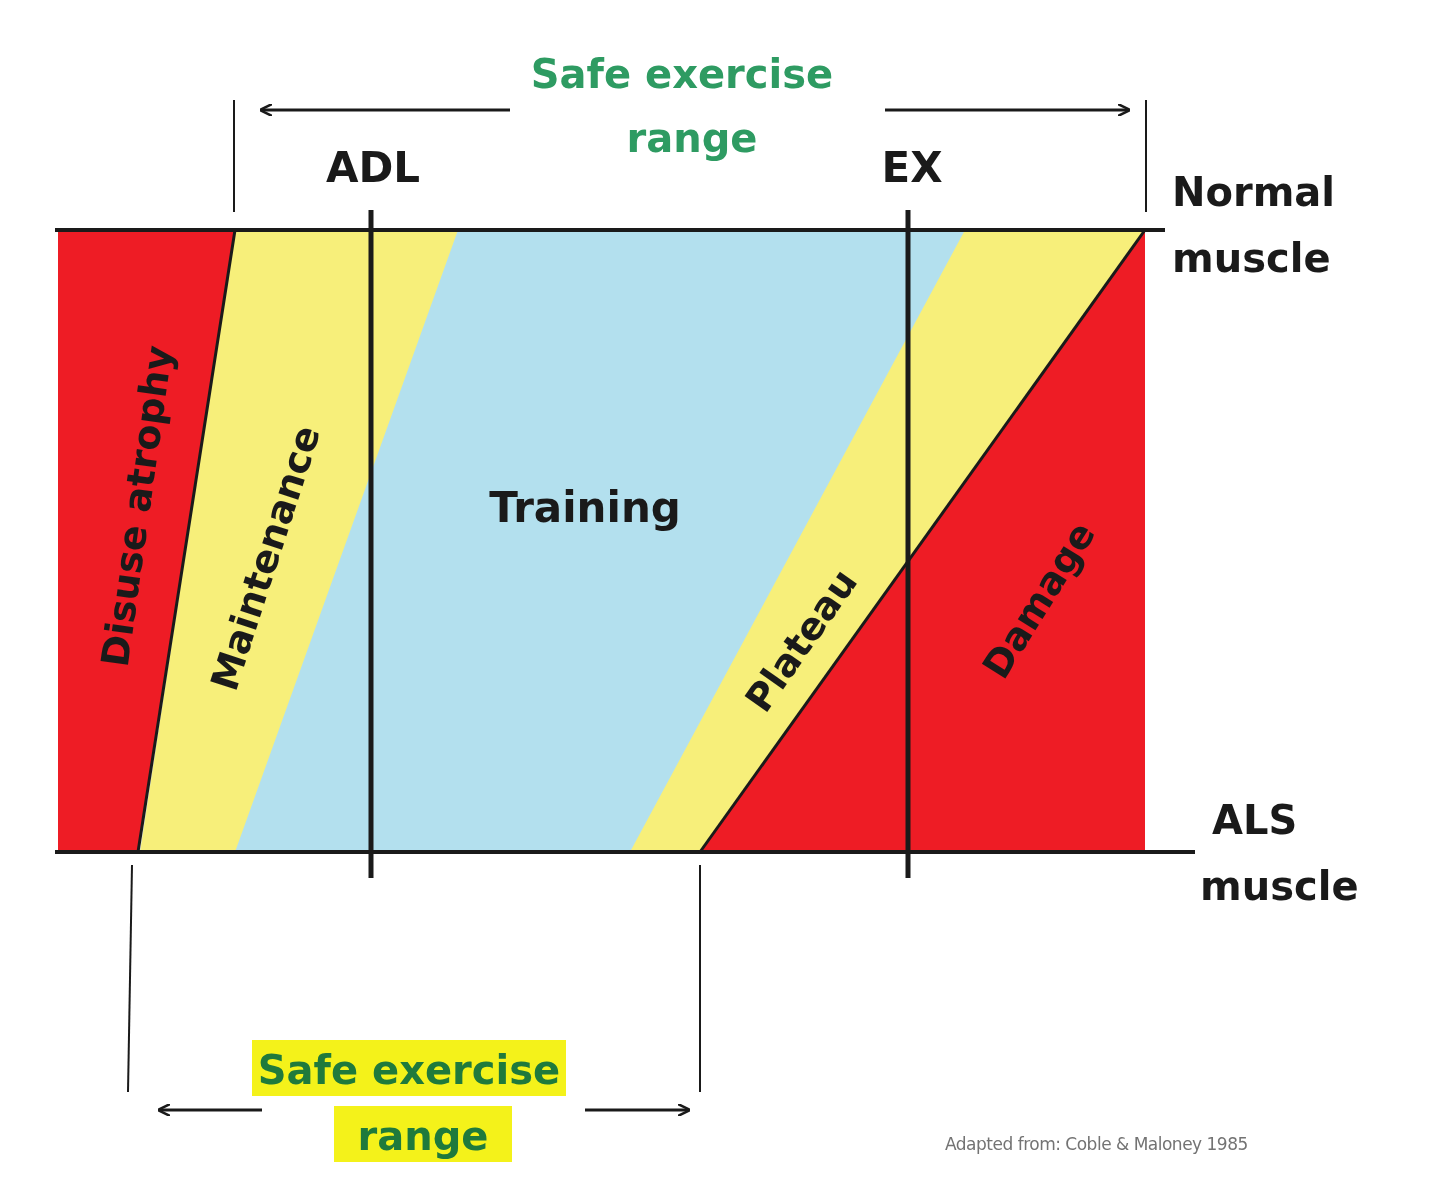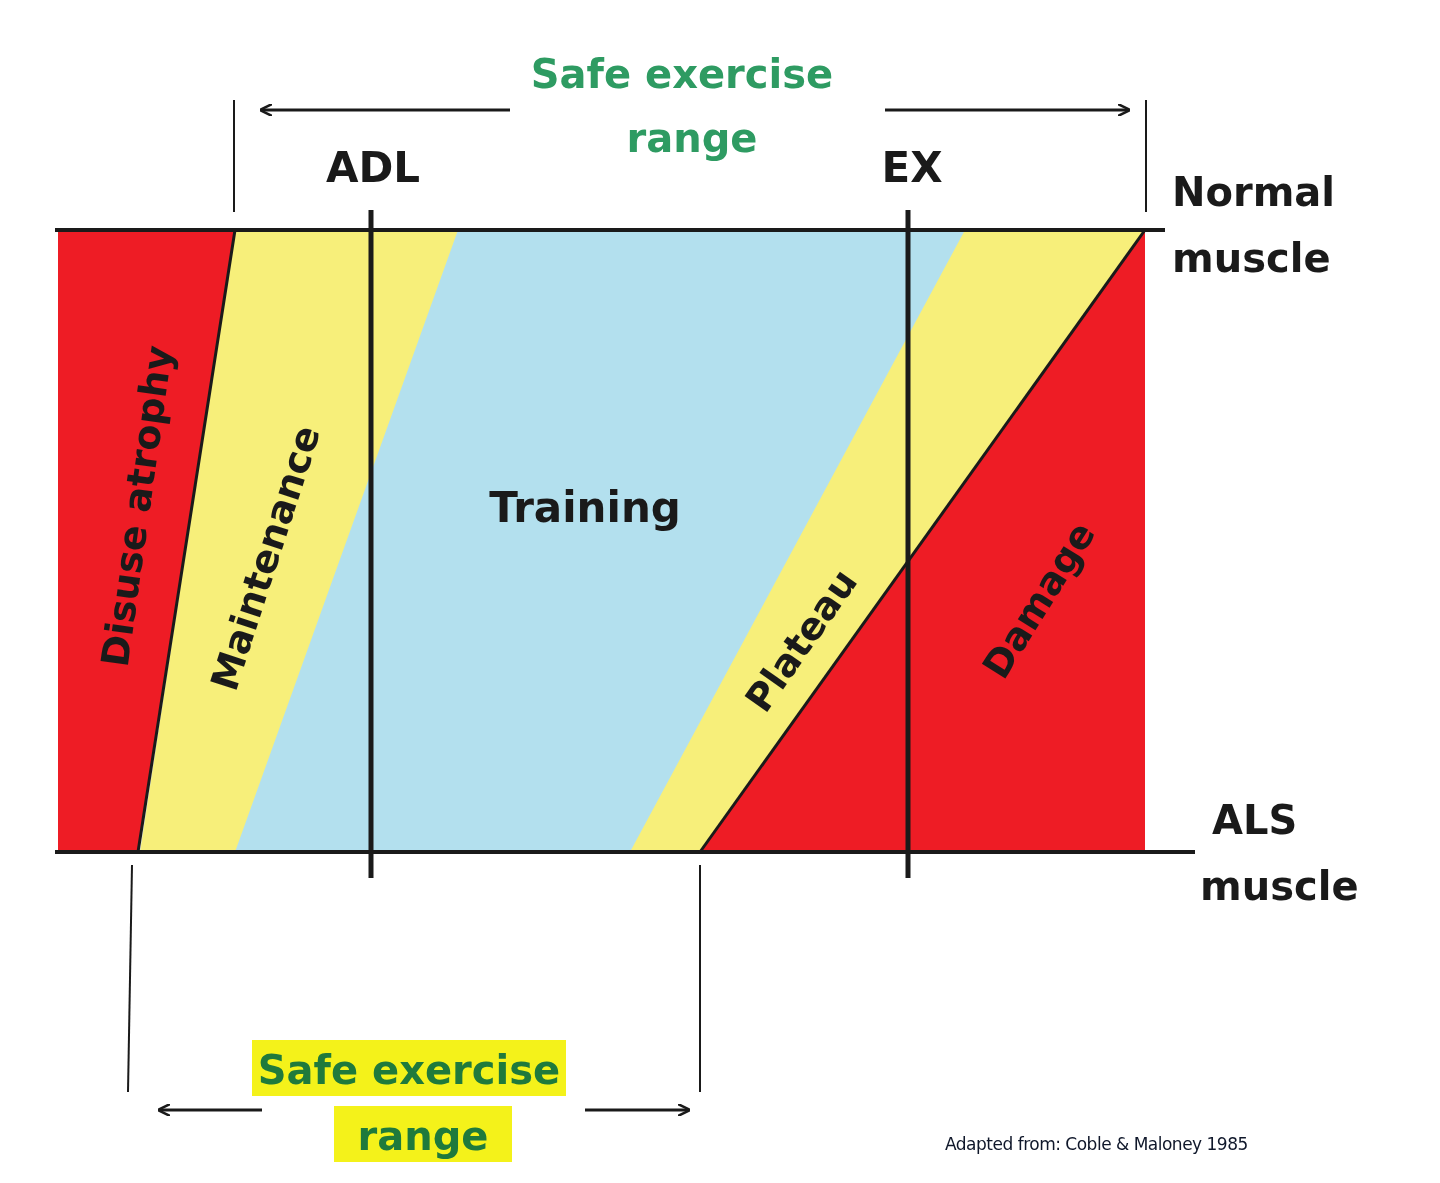--- a/index.html
+++ b/index.html
@@ -2,21 +2,21 @@
 <html><head>
 <meta charset="utf-8">
 <style>
   html, body { margin: 0; padding: 0; background: #ffffff; }
   body { width: 1440px; height: 1183px; position: relative; overflow: hidden;
          font-family: "DejaVu Sans", sans-serif; }
   svg { position: absolute; left: 0; top: 0; }
   .lbl { font-family: "DejaVu Sans", sans-serif; font-weight: bold; fill: #1a1a1a; }
   .green { fill: #2e9b62; }
   .hl { position: absolute; background: #f4f21a; }
-  .credit { position: absolute; left: 945px; top: 1134px; font-size: 17px; color: #0f172a;
+  .credit { position: absolute; left: 945px; top: 1134px; font-size: 17px; color: #737373;
             font-family: "DejaVu Sans", sans-serif; letter-spacing: -0.5px; }
 </style>
 </head>
 <body>
 
 <div class="hl" style="left:252px; top:1040px; width:314px; height:56px;"></div>
 <div class="hl" style="left:334px; top:1106px; width:178px; height:56px;"></div>
 
 <svg width="1440" height="1183" viewBox="0 0 1440 1183">
   <defs>

